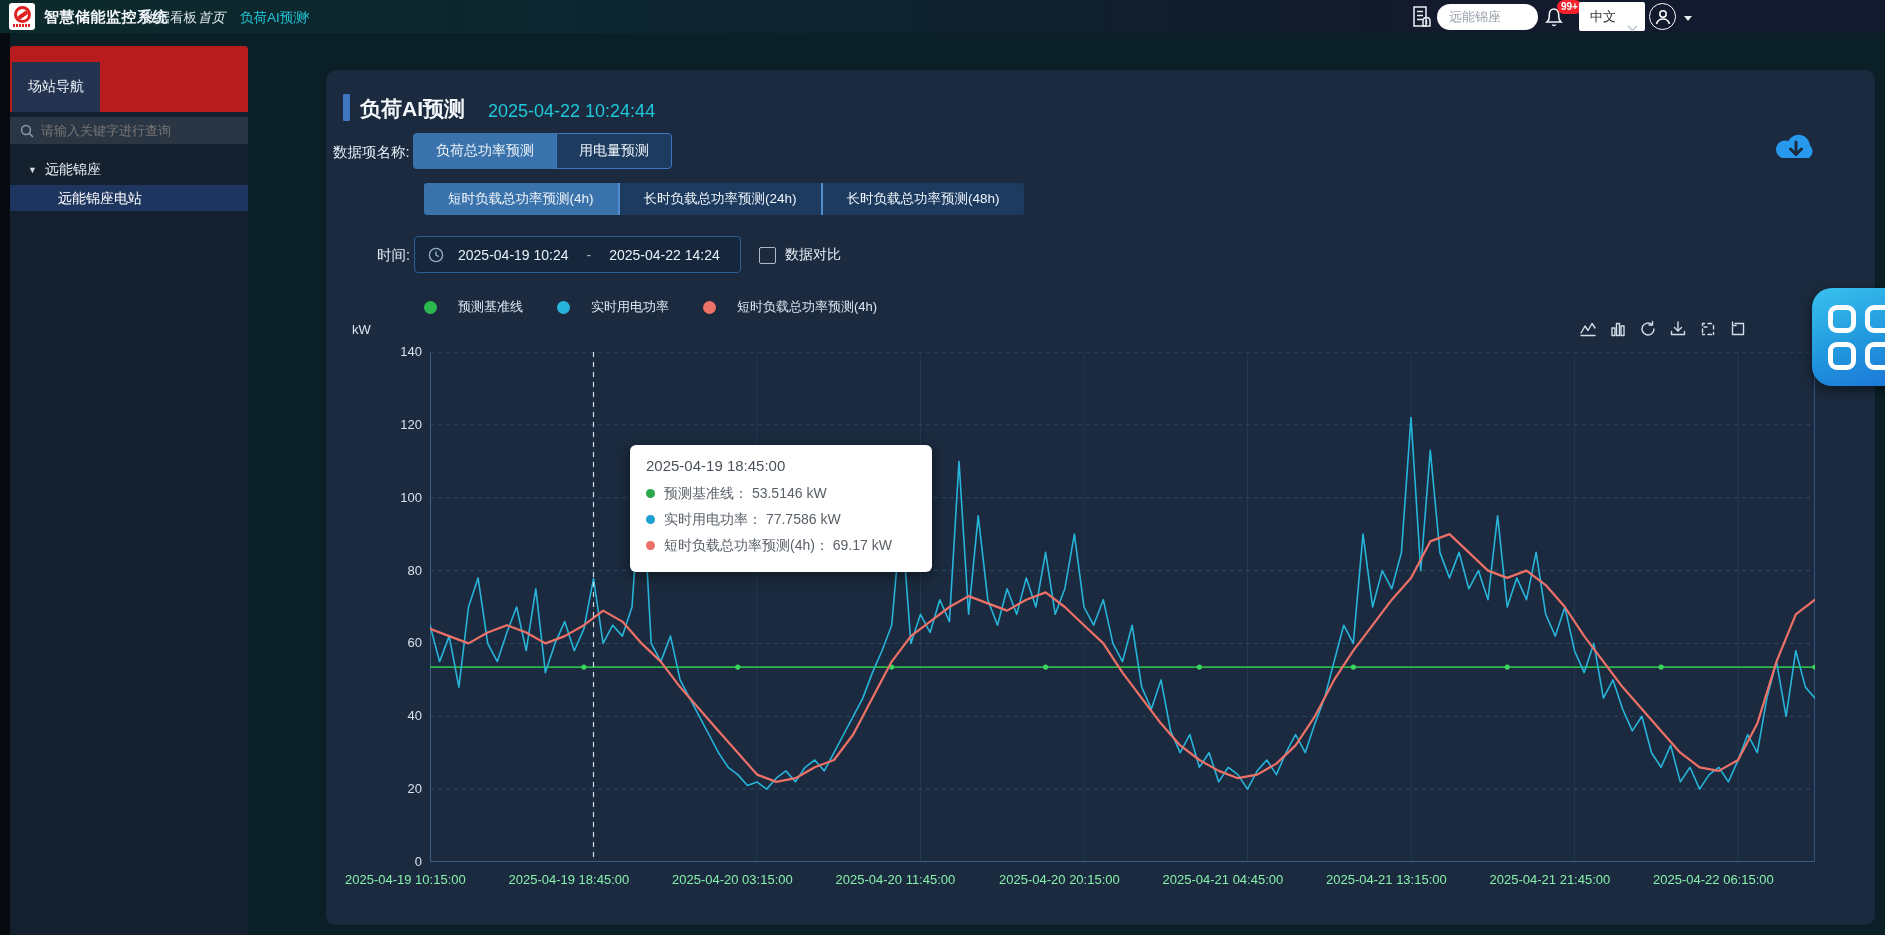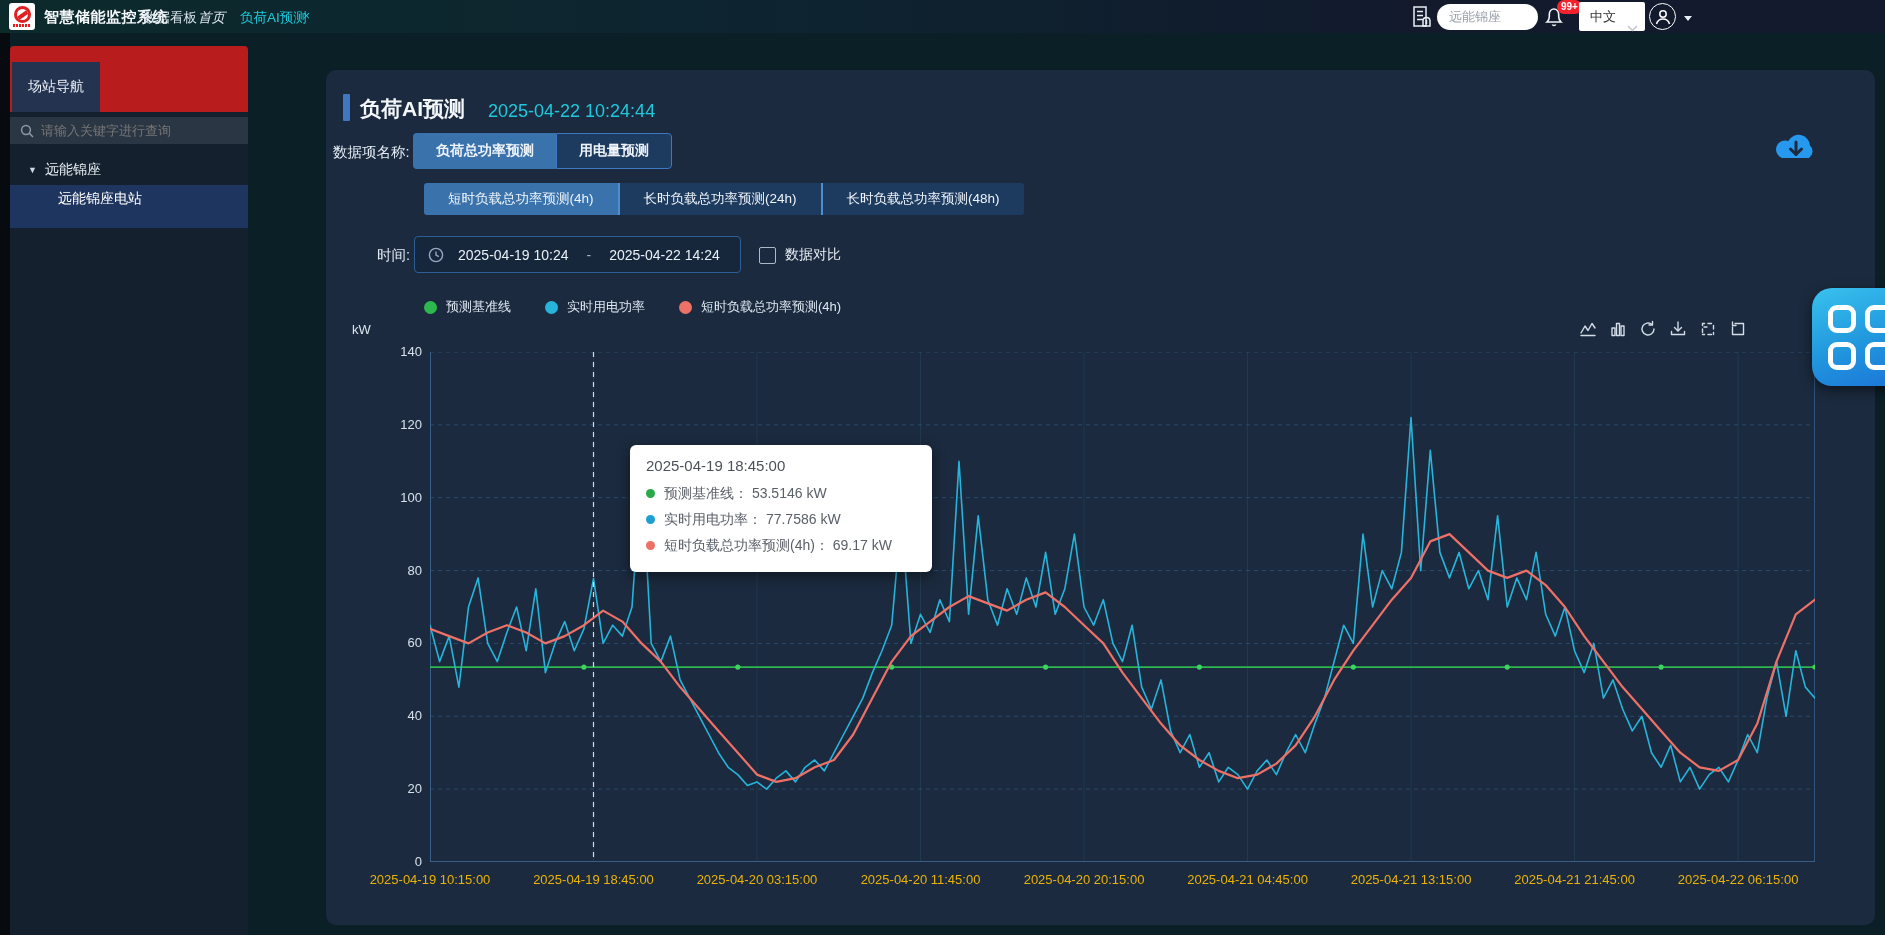--- a/index.html
+++ b/index.html
@@ -30,62 +30,62 @@
   
   .left-strip { position:absolute; left:0; top:33px; width:10px; height:902px; background:#070b10; }
   .sidebar { position:absolute; left:10px; top:46px; width:238px; height:889px; background:#14202d; border-radius:4px 4px 0 0; }
   .sidebar-head { height:66px; background:#b91c1c; border-radius:4px 4px 0 0; position:relative; }
   .sidebar-tab { position:absolute; left:2px; top:16px; width:88px; height:50px; background:#243350; color:#e8eff6; font-size:14px; display:flex; align-items:center; justify-content:center; cursor:pointer; }
   .sidebar-search { height:27px; margin-top:5px; background:#2b3644; display:flex; align-items:center; padding:0 10px; }
   .sidebar-search input { flex:1; background:transparent; border:none; outline:none; color:#8c96a2; font-size:13px; margin-left:7px; font-family:inherit; }
   .tree { margin-top:13px; }
   .tree-parent { height:26px; display:flex; align-items:center; color:#e6edf3; font-size:14px; cursor:pointer; }
   .tree-arrow { margin-left:18px; margin-right:8px; font-size:9px; color:#cfd9e4; }
-  .tree-child { height:43px; margin-top:2px; background:#1e3560; color:#fff; font-size:14px; line-height:26px; padding-left:48px; cursor:pointer; }
+  .tree-child { height:26px; margin-top:2px; background:#1e3560; color:#fff; font-size:14px; line-height:26px; padding-left:48px; cursor:pointer; }
 
   
   .main { position:absolute; left:326px; top:70px; width:1549px; height:855px; background:#1b2a3e; border-radius:10px; }
   .accent-bar { position:absolute; left:17px; top:24px; width:7px; height:27px; background:#3f77c0; border-radius:1px; }
   .page-title { position:absolute; left:34px; top:25px; font-size:21px; font-weight:bold; color:#f3f7fa; }
   .timestamp { position:absolute; left:162px; top:31px; font-size:18px; color:#1fc9db; }
 
   .row-label { position:absolute; font-size:14.5px; color:#e3ecf5; }
-  .btn-group { position:absolute; left:87px; top:63px; height:36px; display:flex;font-weight:bold; }
+  .btn-group { position:absolute; left:87px; top:63px; height:36px; display:flex; }
   .seg-btn { height:36px; padding:0 22px; font-size:14px; color:#eef4fa; display:flex; align-items:center; cursor:pointer; background:#1d3a5f; border:1px solid #3f77c0; }
   .seg-btn.first { border-radius:4px 0 0 4px; border-right:none; }
   .seg-btn.last { border-radius:0 4px 4px 0; }
   .seg-btn.active { background:#3a72ab; border-color:#3a72ab; }
 
   .tab-group { position:absolute; left:98px; top:113px; height:32px; display:flex; border-radius:3px; overflow:hidden; }
   .sub-tab { height:32px; padding:0 24px; font-size:13.5px; color:#eef4fa; display:flex; align-items:center; cursor:pointer; background:#1d3a5f; border-left:2px solid #4f8cd0; }
   .sub-tab:first-child { border-left:none; }
   .sub-tab.active { background:#3a72ab; }
 
   .time-input { position:absolute; left:88px; top:166px; width:327px; height:37px; border:1px solid #2e5e96; border-radius:4px; background:#16273b; display:flex; align-items:center; cursor:pointer; }
   .time-val { font-size:14px; color:#e9f1f8; }
   .time-sep { font-size:14px; color:#9fb0c2; margin:0 18px; }
   .checkbox { position:absolute; left:433px; top:177px; width:17px; height:17px; border:1.5px solid #aeb9c6; border-radius:2px; background:transparent; cursor:pointer; }
   .checkbox-label { position:absolute; left:459px; top:176px; font-size:14px; color:#e6edf5; }
 
   .legend { position:absolute; left:98px; top:228px; display:flex; align-items:center; gap:34px; }
-  .legend-item { display:flex; align-items:center; gap:9px; cursor:pointer;justify-content:flex-end; }
+  .legend-item { display:flex; align-items:center; gap:21px; cursor:pointer;justify-content:flex-end; }
   .legend-dot { width:13px; height:13px; border-radius:50%; }
   .legend-text { font-size:13px; color:#dde8f2; }
 
   .kw-label { position:absolute; left:26px; top:252px; font-size:13px; color:#dce6f0; }
 
   .chart-toolbar { position:absolute; right:128px; top:250px; display:flex; gap:12px; }
   .tool-icon { width:18px; height:18px; cursor:pointer; }
   .tool-icon svg { stroke:#d3dde8; fill:none; stroke-width:1.4; stroke-linecap:round; stroke-linejoin:round; }
 
   .cloud-btn { position:absolute; left:1446px; top:58px; cursor:pointer; }
 
   .plot-wrap { position:absolute; left:104px; top:282px; width:1385px; height:510px; }
   .y-labels div { position:absolute; width:54px; text-align:right; font-size:13px; color:#d7e1ec; }
-  .x-labels div { position:absolute; width:170px; text-align:center; font-size:13px; color:#eab308; transform:translateX(-50%); }
+  .x-labels div { position:absolute; width:170px; text-align:left; font-size:13px; color:#86efac; transform:translateX(-50%); }
 
   .tooltip { position:absolute; left:304px; top:375px; width:302px; background:#fff; border-radius:6px; padding:12px 16px 13px 16px; box-shadow:0 4px 14px rgba(0,0,0,.45); z-index:10; }
   .tooltip-title { font-size:15px; color:#4b515a; margin-bottom:7px; }
   .tooltip-row { display:flex; align-items:center; font-size:14px; color:#5a6068; line-height:1.85; }
   .tooltip-dot { width:9px; height:9px; border-radius:50%; margin-right:9px; flex:none; }
 
   .float-btn { position:absolute; left:1812px; top:288px; width:96px; height:98px; border-radius:20px;
     background:linear-gradient(160deg,#38c2ee 0%,#2196dd 55%,#1b74d8 100%); box-shadow:0 4px 12px rgba(0,0,0,.5);
     display:flex; align-items:center; justify-content:center; cursor:pointer; z-index:40; }
   .grid-icon { display:grid; grid-template-columns:28px 28px; grid-template-rows:28px 28px; gap:9px; }

